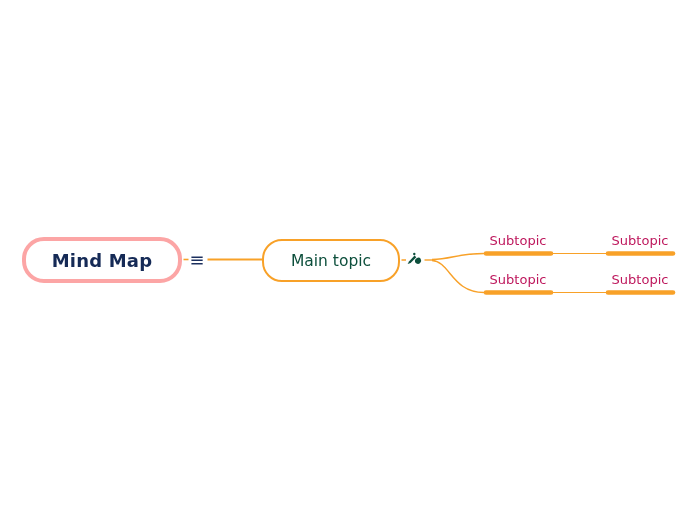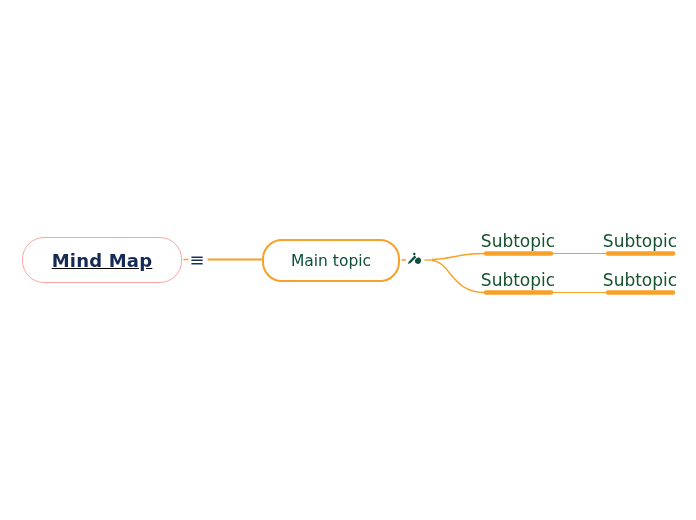--- a/index.html
+++ b/index.html
@@ -21,23 +21,22 @@
     box-sizing: border-box;
     background: #ffffff;
     display: flex;
     align-items: center;
     justify-content: center;
     cursor: pointer;
   }
   .node-root {
     left: 22px; top: 237px;
     width: 160px; height: 46px;
-    border: 1px solid #fca5a5;
+    border: 4px solid #fca5a5;
     border-radius: 22px;
-    text-decoration: underline;
   }
   .node-root .label {
     color: #152A56;
     font-size: 18px;
     font-weight: bold;
     letter-spacing: 0.2px;
   }
   .node-main {
     left: 262px; top: 239px;
     width: 138px; height: 43px;
@@ -63,22 +62,22 @@
   .write-ico {
     position: absolute;
     left: 406px; top: 251px;
     width: 17px; height: 16px;
     cursor: pointer;
   }
   .sub {
     position: absolute;
     transform: translateX(-50%);
     white-space: nowrap;
-    color: #14532d;
-    font-size: 17px;
+    color: #be185d;
+    font-size: 13px;
     line-height: 16px;
     cursor: pointer;
   }
   .sub.r1 { top: 233px; }
   .sub.r2 { top: 272px; }
   .sub.c1 { left: 518px; }
   .sub.c2 { left: 640px; }
 </style>
 </head>
 <body>

